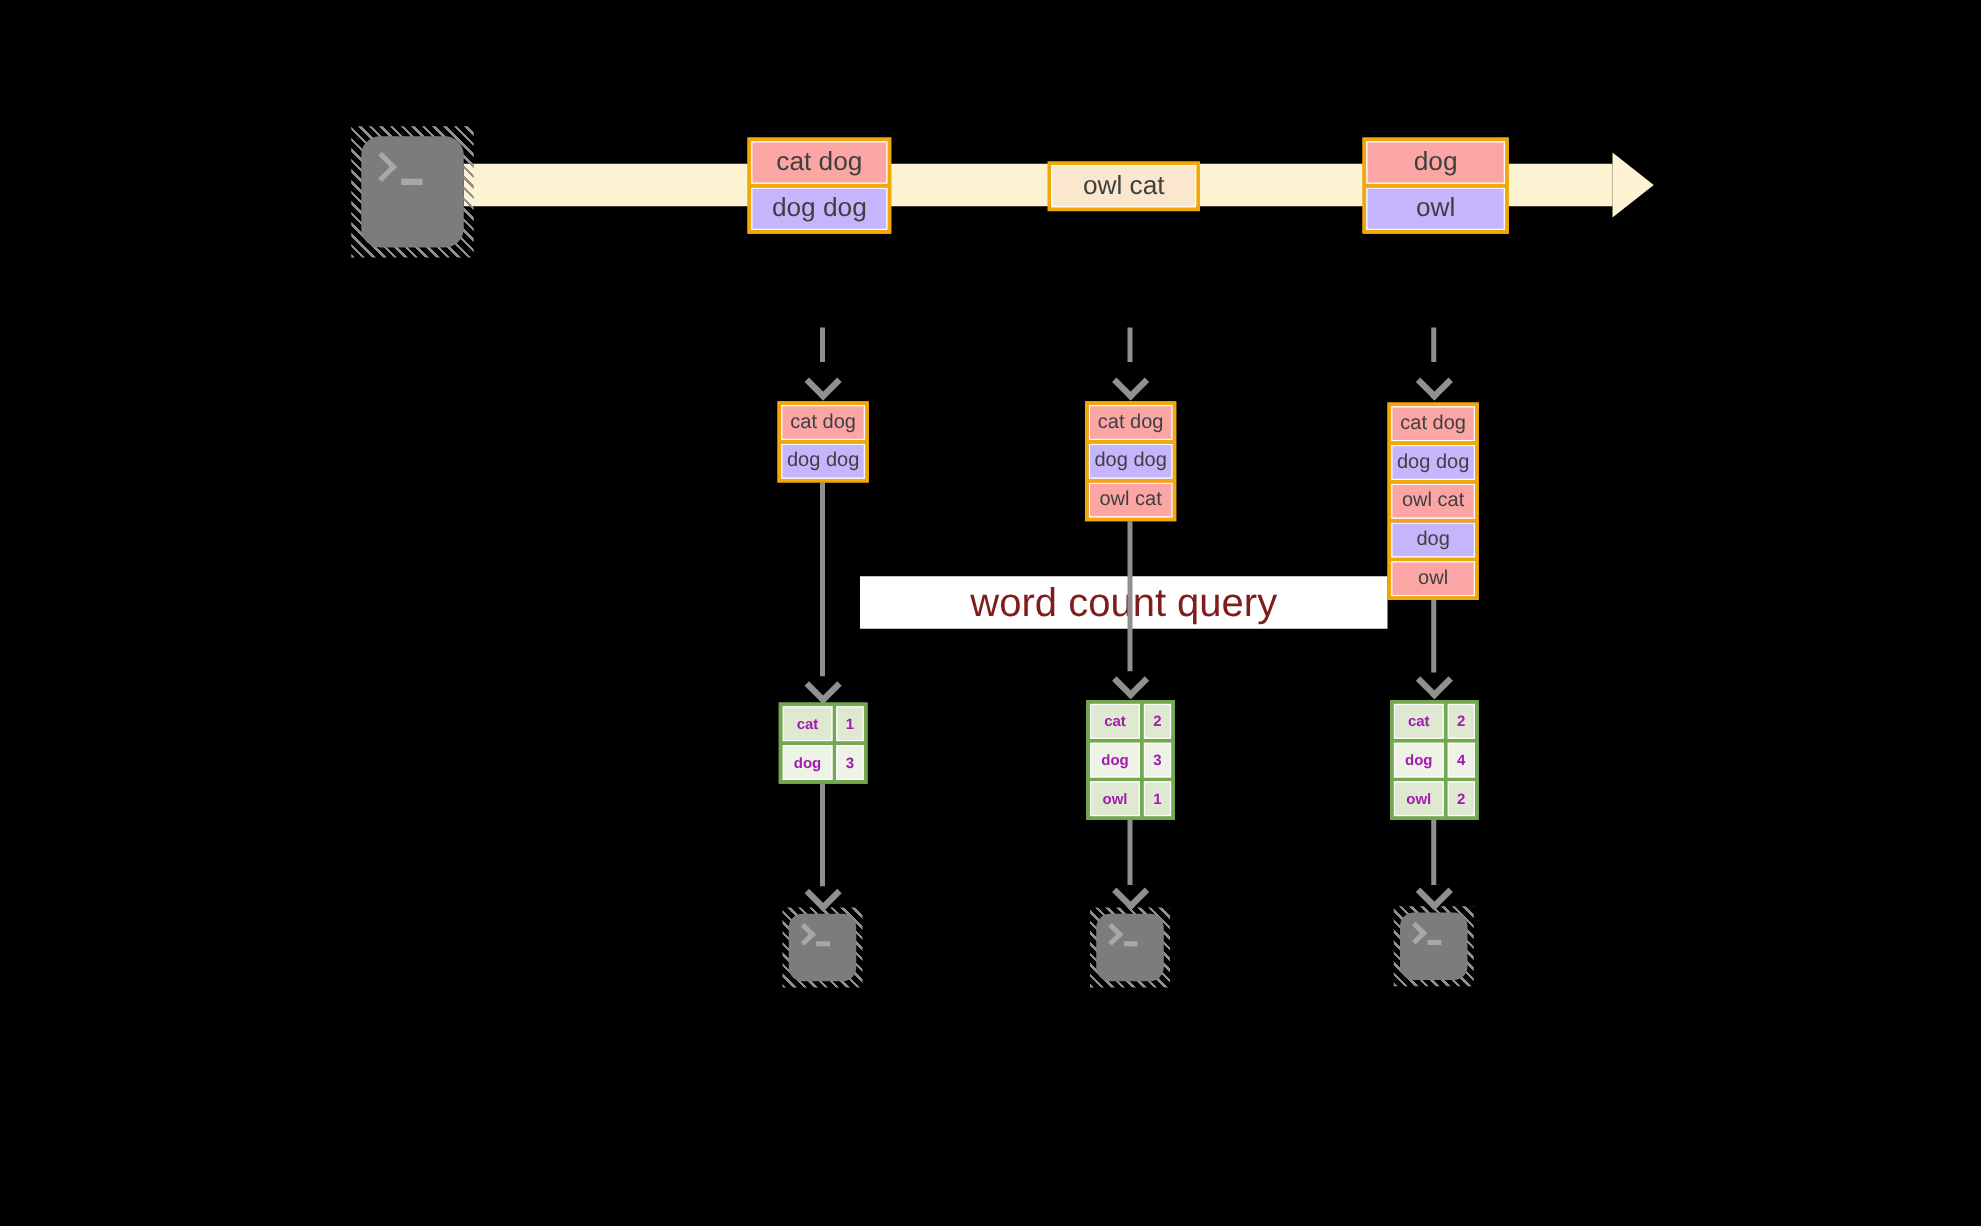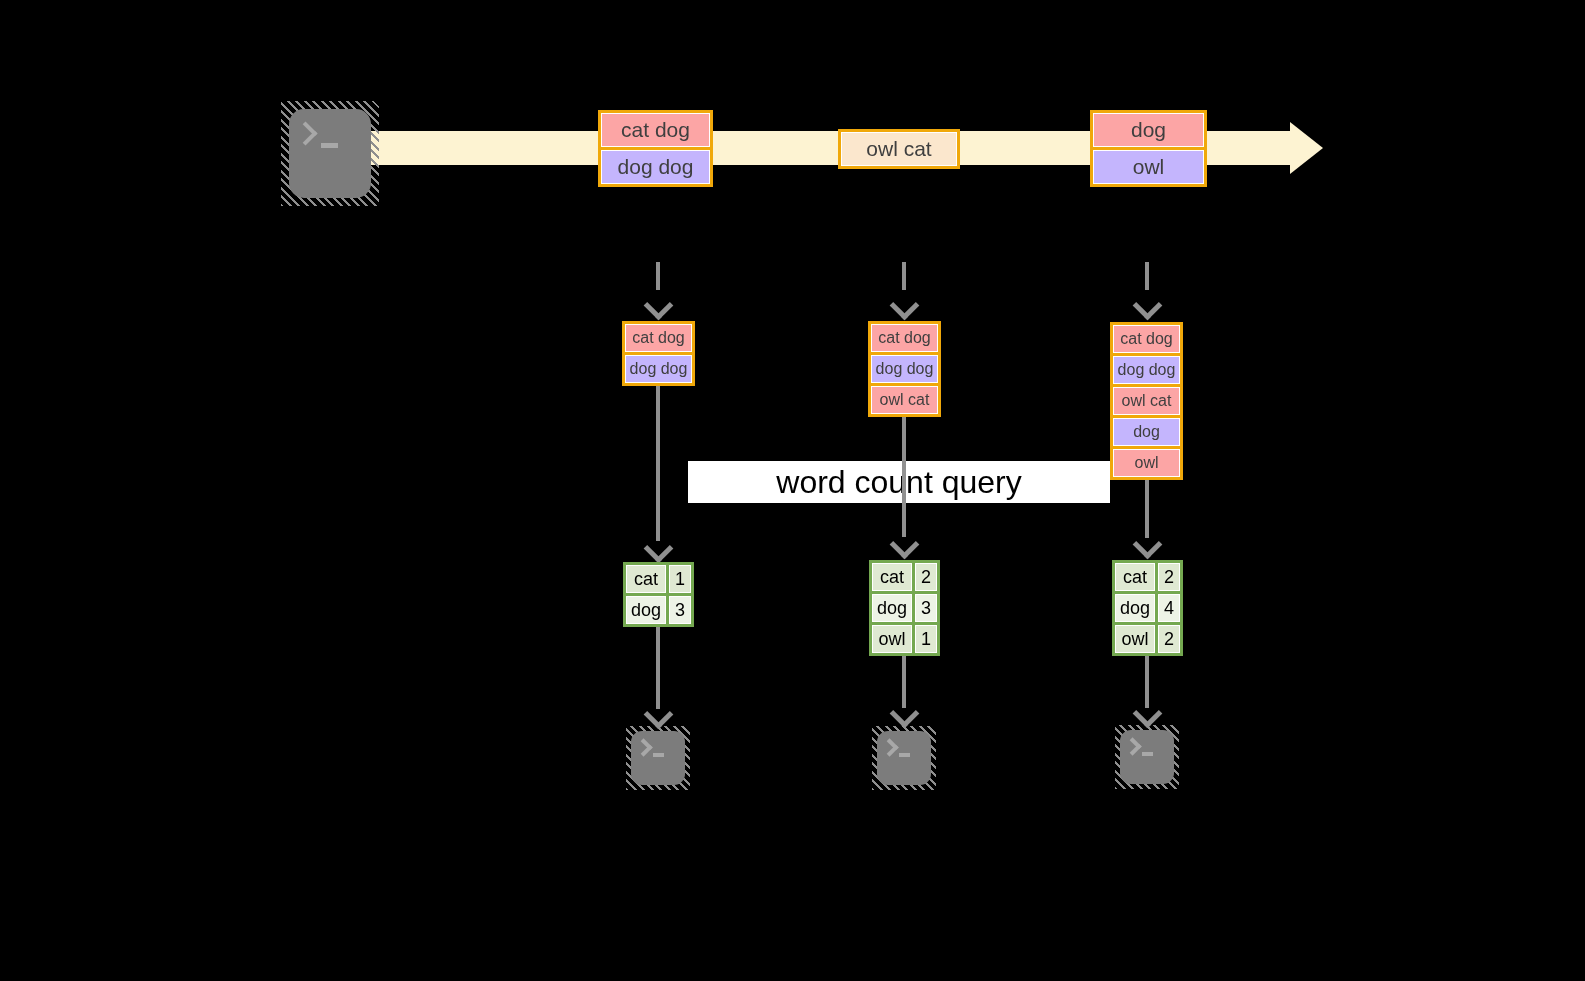--- a/index.html
+++ b/index.html
@@ -14,21 +14,21 @@
   
   .obox{position:absolute;background:#f0a80a;border:3px solid #f0a80a;display:flex;flex-direction:column;gap:3px;z-index:3;}
   .orow{box-shadow:inset 0 0 0 1px #fff;display:flex;align-items:center;justify-content:center;}
   .fill-a{background:#fca5a5;}
   .fill-b{background:#c4b5fd;}
   .fill-c{background:#fbe7cd;}
   .obox.big .orow{height:34px;font-size:21px;}
   .obox.small .orow{height:28px;font-size:16px;}
   
   .gtable{position:absolute;background:#74a850;border:3px solid #74a850;display:grid;grid-template-columns:40px 22px;gap:3px;z-index:3;}
-  .gcell{box-shadow:inset 0 0 0 1px #fff;display:flex;align-items:center;justify-content:center;height:28px;font-size:18px;color:#000000;}
+  .gcell{box-shadow:inset 0 0 0 1px #fff;display:flex;align-items:center;justify-content:center;height:28px;font-size:12px;color:#a21caf;font-weight:bold;}
   .gfill-a{background:#dfe9d2;}
   .gfill-b{background:#edf3e6;}
   
   .vline{position:absolute;width:4px;background:#909090;z-index:2;}
   .vdash{position:absolute;width:4px;z-index:2;
     background:repeating-linear-gradient(to bottom,#909090 0 28px,transparent 28px 38px);}
   .chev-down{position:absolute;width:16px;height:16px;z-index:2;
     border-right:5px solid #909090;border-bottom:5px solid #909090;transform:rotate(45deg);}
   
   .terminal{position:absolute;z-index:3;
@@ -37,21 +37,21 @@
   .terminal.big .term-inner{inset:8px;border-radius:15px;}
   .terminal.sm .term-inner{inset:5px;border-radius:11px;}
   .term-chev{position:absolute;border-top:4px solid #a8a8a8;border-right:4px solid #a8a8a8;transform:rotate(45deg);}
   .terminal.big .term-chev{left:8px;top:16px;width:13px;height:13px;}
   .terminal.sm .term-chev{left:6px;top:10px;width:9px;height:9px;}
   .term-dash{position:absolute;background:#a8a8a8;}
   .terminal.big .term-dash{left:32px;top:34px;width:17px;height:5px;}
   .terminal.sm .term-dash{left:22px;top:22px;width:11px;height:4px;}
   
   .qlabel{position:absolute;left:688px;top:461px;width:422px;height:42px;background:#ffffff;z-index:1;
-    display:flex;align-items:center;justify-content:center;font-size:32px;color:#000000;}
+    display:flex;align-items:center;justify-content:center;font-size:32px;color:#7f1d1d;}
 </style>
 </head>
 <body>
 
 <div class="canvas">
 
   <div class="band"></div>
   <div class="band-head"></div>
 
   <div class="terminal big" style="left:281px;top:101px;width:98px;height:105px">

